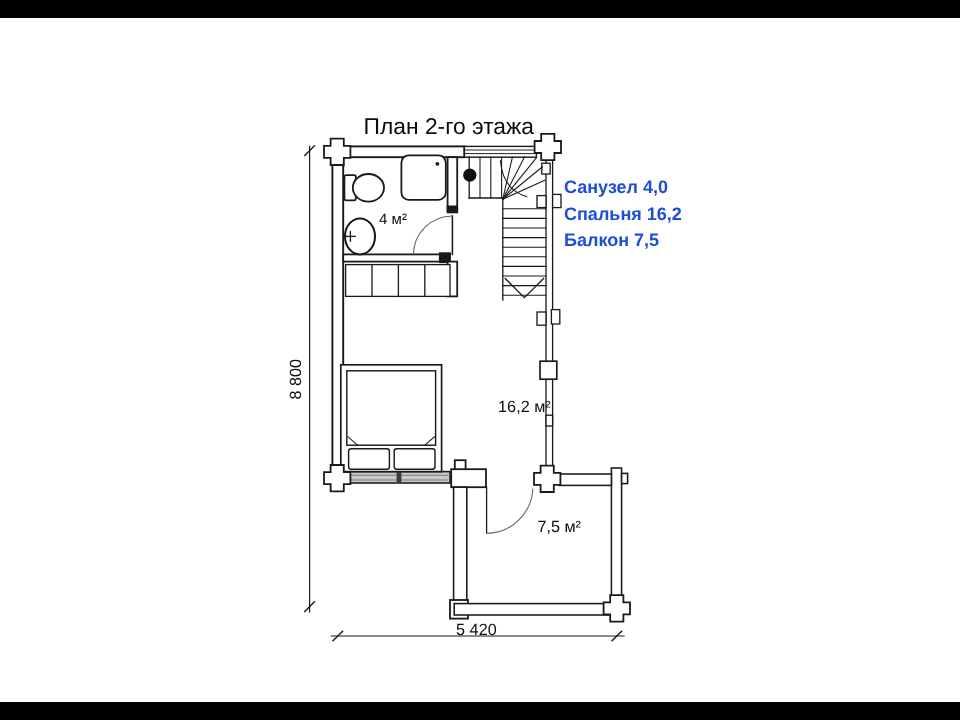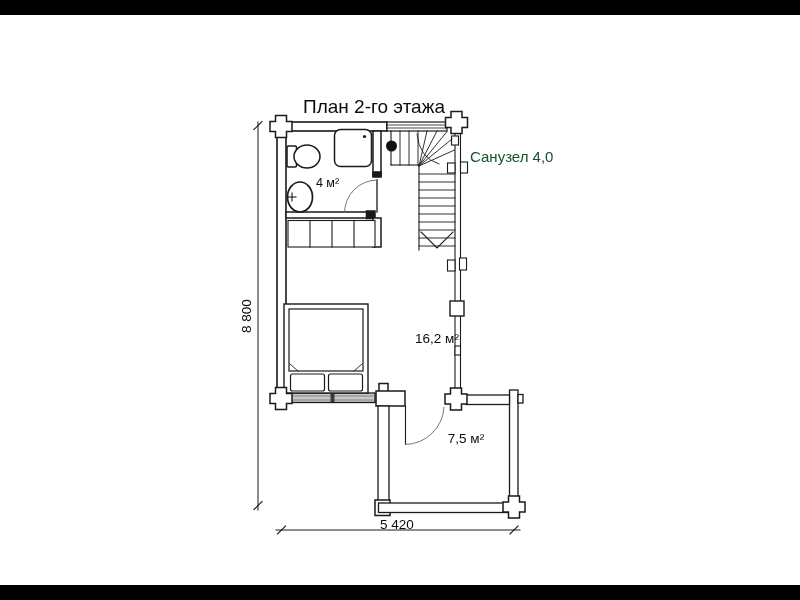--- a/index.html
+++ b/index.html
@@ -13,21 +13,21 @@
     color:#111111;
   }
   .letterbox { position:absolute; left:0; width:800px; background:#000; }
   .letterbox.top { top:0; height:15px; }
   .letterbox.bottom { top:585px; height:15px; }
   .page-title {
     position:absolute; left:254px; top:62px; width:240px;
     text-align:center; font-size:19px; line-height:24px; color:#0d0d0d;margin-top:33px;
   }
   .legend { position:absolute; left:470px; top:146px; }
-  .legend-line { font-size:15px; line-height:22px; white-space:nowrap; color:#14532d; }
+  .legend-line { font-size:15px; line-height:22px; white-space:nowrap; color:#1d4ed8;font-weight:bold; }
   .plan-label {
     position:absolute; font-size:13.5px; line-height:15px;
     text-align:center; white-space:nowrap; color:#0d0d0d;
   }
   #lbl-bath   { left:305px; top:176px; width:45px; font-size:12.5px; }
   #lbl-bed    { left:409px; top:331px; width:56px; }
   #lbl-balc   { left:440px; top:431px; width:52px; }
   #lbl-wdim   { left:365px; top:517px; width:64px; }
   #lbl-hdim   {
     left:225px; top:308px; width:44px; height:16px;
@@ -38,20 +38,22 @@
 </head>
 <body>
 
 <div class="letterbox top"></div>
 <div class="letterbox bottom"></div>
 
 <div class="page-title">План 2-го этажа</div>
 
 <div class="legend">
   <div class="legend-line">Санузел 4,0</div>
+  <div class="legend-line">Спальня 16,2</div>
+  <div class="legend-line">Балкон 7,5</div>
 </div>
 
 <svg viewBox="230 100 310 445" xmlns="http://www.w3.org/2000/svg">
   <g stroke="#1a1a1a" fill="none" stroke-linecap="square">
 
     <g stroke-width="1">
       <line x1="258" y1="122" x2="258" y2="510"></line>
       <line x1="254" y1="129.5" x2="262" y2="121.5" stroke-width="1.2"></line>
       <line x1="254" y1="509.5" x2="262" y2="501.5" stroke-width="1.2"></line>
     </g>

